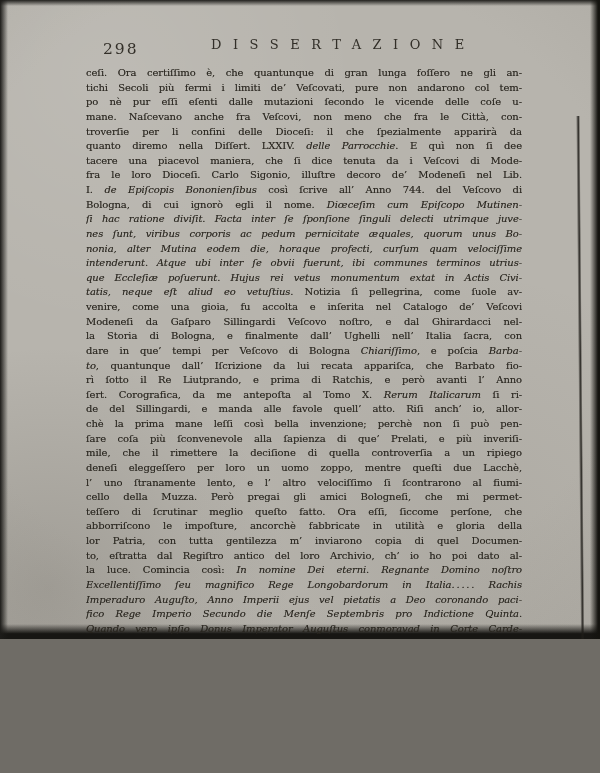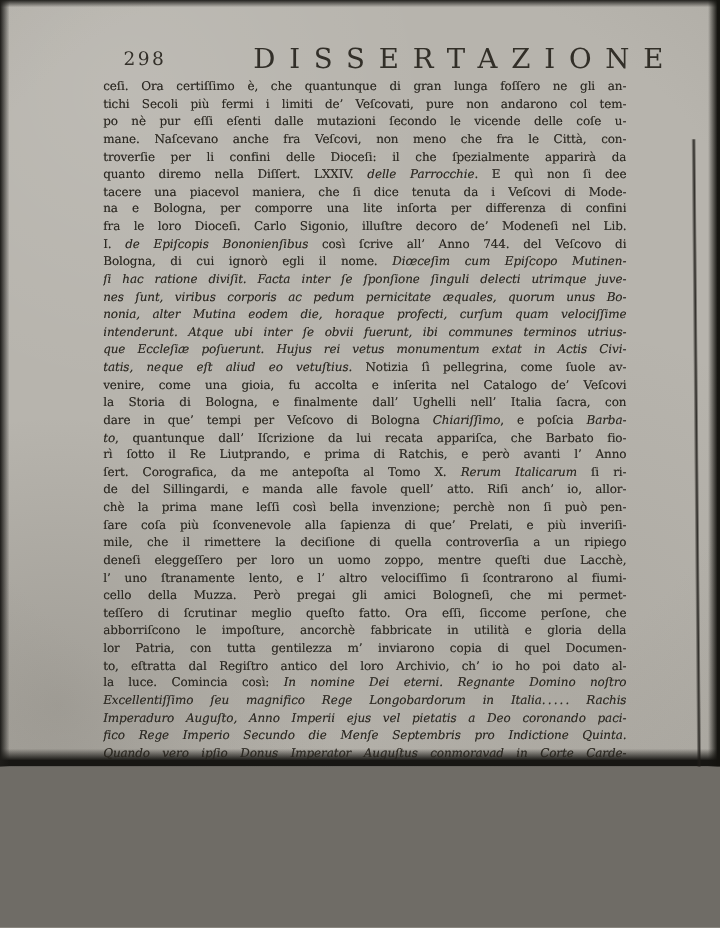--- a/index.html
+++ b/index.html
@@ -26,21 +26,21 @@
   }
   .speck{position:absolute;background:#3f3b33;border-radius:50%;}
   .speck-a{left:331px;top:762px;width:4px;height:3px;}
   .speck-b{left:118px;top:695px;width:2px;height:2px;opacity:.55;}
   .pagenum{
     position:absolute;left:103px;top:40px;
     font-size:15.5px;letter-spacing:2px;
   }
   .running-title{
     position:absolute;left:211px;top:37px;white-space:nowrap;
-    font-size:23px;letter-spacing:11.5px;
+    font-size:13px;letter-spacing:11.5px;
   }
   .body-text{
     position:absolute;left:86px;top:66px;width:436px;
     font-size:10px;line-height:14.63px;letter-spacing:-0.1px;
     text-shadow:0 0 0.5px rgba(40,37,30,0.55);
   }
   .line{text-align:justify;text-align-last:justify;height:14.63px;overflow:hidden;}
   .it{font-style:italic;}
   .catchword{
     position:absolute;left:458px;top:684px;
@@ -64,31 +64,31 @@
   <div class="running-title">DISSERTAZIONE</div>
 
   <div class="body-text">
       <div class="line"><span class="rm">ceſi. Ora certiſſimo è, che quantunque di gran lunga foſſero ne gli an-</span></div>
       <div class="line"><span class="rm">tichi Secoli più fermi i limiti de’ Veſcovati, pure non andarono col tem-</span></div>
       <div class="line"><span class="rm">po nè pur eſſi eſenti dalle mutazioni ſecondo le vicende delle coſe u-</span></div>
       <div class="line"><span class="rm">mane. Naſcevano anche fra Veſcovi, non meno che fra le Città, con-</span></div>
       <div class="line"><span class="rm">troverſie per li confini delle Dioceſi: il che ſpezialmente apparirà da</span></div>
       <div class="line"><span class="rm">quanto diremo nella Diſſert. LXXIV. </span><span class="it">delle Parrocchie</span><span class="rm">. E quì non ſi dee</span></div>
       <div class="line"><span class="rm">tacere una piacevol maniera, che ſi dice tenuta da i Veſcovi di Mode-</span></div>
-      <div class="line"><span class="rm">na e Bologna, per comporre una lite inſorta per differenza di confini</span></div>
       <div class="line"><span class="rm">fra le loro Dioceſi. Carlo Sigonio, illuſtre decoro de’ Modeneſi nel Lib.</span></div>
       <div class="line"><span class="rm">I. </span><span class="it">de Epiſcopis Bononienſibus</span><span class="rm"> così ſcrive all’ Anno 744. del Veſcovo di</span></div>
       <div class="line"><span class="rm">Bologna, di cui ignorò egli il nome. </span><span class="it">Diœceſim cum Epiſcopo Mutinen-</span></div>
       <div class="line"><span class="it">ſi hac ratione diviſit. Facta inter ſe ſponſione ſinguli delecti utrimque juve-</span></div>
       <div class="line"><span class="it">nes ſunt, viribus corporis ac pedum pernicitate æquales, quorum unus Bo-</span></div>
       <div class="line"><span class="it">nonia, alter Mutina eodem die, horaque profecti, curſum quam velociſſime</span></div>
       <div class="line"><span class="it">intenderunt. Atque ubi inter ſe obvii fuerunt, ibi communes terminos utrius-</span></div>
       <div class="line"><span class="it">que Eccleſiæ poſuerunt. Hujus rei vetus monumentum extat in Actis Civi-</span></div>
       <div class="line"><span class="it">tatis, neque eſt aliud eo vetuſtius. </span><span class="rm">Notizia ſì pellegrina, come ſuole av-</span></div>
       <div class="line"><span class="rm">venire, come una gioia, fu accolta e inſerita nel Catalogo de’ Veſcovi</span></div>
+      <div class="line"><span class="rm">Modeneſi da Gaſparo Sillingardi Veſcovo noſtro, e dal Ghirardacci nel-</span></div>
       <div class="line"><span class="rm">la Storia di Bologna, e finalmente dall’ Ughelli nell’ Italia ſacra, con</span></div>
       <div class="line"><span class="rm">dare in que’ tempi per Veſcovo di Bologna </span><span class="it">Chiariſſimo</span><span class="rm">, e poſcia </span><span class="it">Barba-</span></div>
       <div class="line"><span class="it">to</span><span class="rm">, quantunque dall’ Iſcrizione da lui recata appariſca, che Barbato fio-</span></div>
       <div class="line"><span class="rm">rì ſotto il Re Liutprando, e prima di Ratchis, e però avanti l’ Anno</span></div>
       <div class="line"><span class="rm">ſert. Corografica, da me antepoſta al Tomo X. </span><span class="it">Rerum Italicarum</span><span class="rm"> ſi ri-</span></div>
       <div class="line"><span class="rm">de del Sillingardi, e manda alle favole quell’ atto. Riſi anch’ io, allor-</span></div>
       <div class="line"><span class="rm">chè la prima mane leſſi così bella invenzione; perchè non ſi può pen-</span></div>
       <div class="line"><span class="rm">ſare coſa più ſconvenevole alla ſapienza di que’ Prelati, e più inveriſi-</span></div>
       <div class="line"><span class="rm">mile, che il rimettere la deciſione di quella controverſia a un ripiego</span></div>
       <div class="line"><span class="rm">deneſi eleggeſſero per loro un uomo zoppo, mentre queſti due Lacchè,</span></div>

